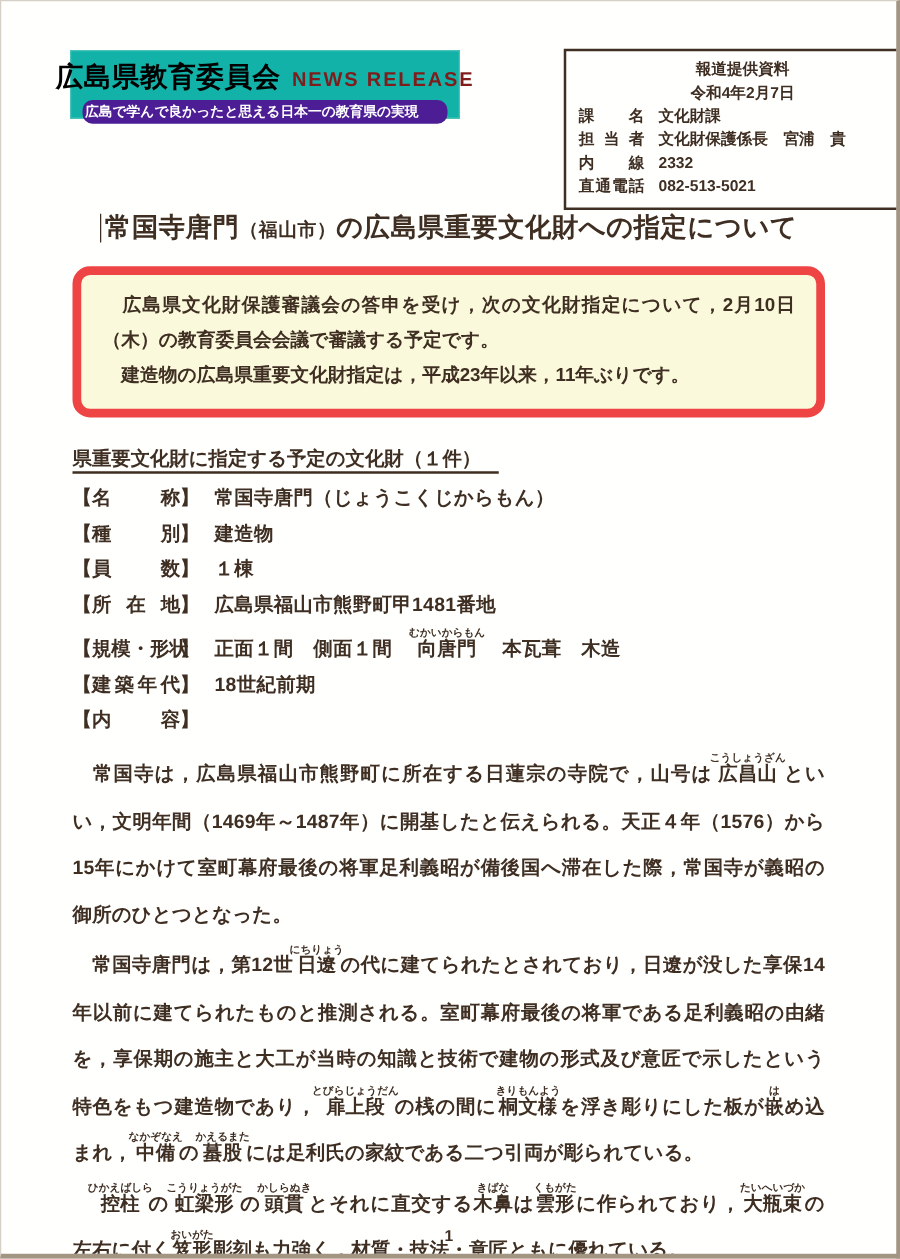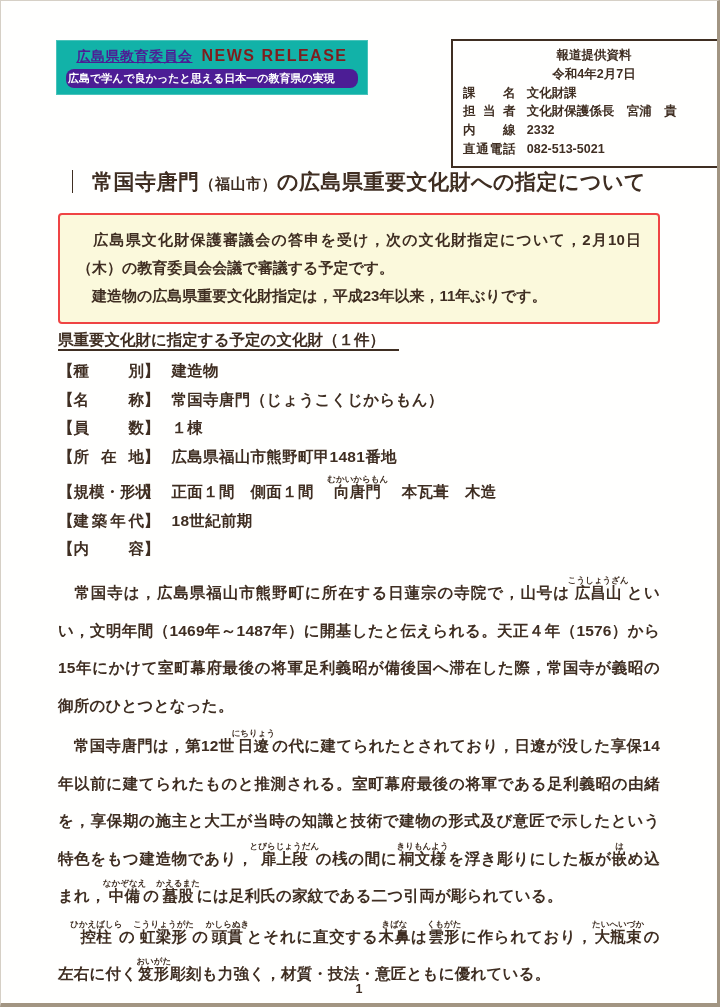--- a/index.html
+++ b/index.html
@@ -18,52 +18,52 @@
     overflow: hidden;
   }
   
   .logo {
     position: absolute; left: 55px; top: 39px; width: 312px; height: 55px;
     background: #12b2a8;
     border: 1px solid #49c3ba;
     padding: 6px 9px 5px;
   }
   .logo-top { display: flex; align-items: baseline; justify-content: center; gap: 9px; white-space: nowrap; }
-  .logo-org { color: #4c1d95; font-weight: 800; font-size: 14px; letter-spacing: 0.5px; text-decoration: underline; }
+  .logo-org { color: #000000; font-weight: 800; font-size: 22px; letter-spacing: 0.5px; }
   .logo-news { color: #7f1d1d; font-weight: 800; font-size: 16px; letter-spacing: 1.5px; }
   .logo-tagline {
     margin-top: 3px; background: #4c1d95; color: #ffffff;
     font-weight: 700; font-size: 11px; text-align: left;
     border-radius: 8px; padding: 2px 2px; white-space: nowrap;
   }
   .contact-box {
     position: absolute; left: 450px; top: 38px; width: 286px;
     border: 2px solid #3f2e22;
     padding: 5px 10px 7px;
     font-size: 12.5px; font-weight: 600; line-height: 1.5;
   }
   .cb-center { text-align: center; }
   .cb-row { display: flex; white-space: nowrap; }
   .cb-label { display: inline-block; width: 4.2em; text-align: justify; text-align-last: justify; margin-right: 0.9em; flex: none; }
   
   .content { padding: 0 57px; }
   .title { padding-top: 167px; text-align: center; font-size: 21px; font-weight: 800; letter-spacing: 0.5px; white-space: nowrap; }
-  .title-inner { border-left: 1.5px solid #3f2e22; padding-left: 19px; }
+  .title-inner { border-left: 1.5px solid #3f2e22; padding-left: 3px; }
   .title-small { font-size: 15px; font-weight: 800; }
   
   .summary-box {
     margin-top: 17px;
-    border: 2px solid #ef4444; border-radius: 4px;
+    border: 7px solid #ef4444; border-radius: 14px;
     background: #fbf9dc;
     padding: 11px 17px 13px;
     font-size: 15px; font-weight: 600; line-height: 1.85;
     text-align: justify;
   }
   
-  .section-heading { margin-top: 6px; font-size: 15.5px; font-weight: 800; }
+  .section-heading { margin-top: 23px; font-size: 15.5px; font-weight: 800; }
   .section-heading .underlined { border-bottom: 2px solid #3f2e22; padding-right: 14px; padding-bottom: 1px; }
   
   .facts { margin-top: 10px; font-size: 15.5px; font-weight: 700; }
   .fact-row { margin-top: 7.5px; white-space: nowrap; }
   .fact-label { display: inline-block; width: 4.55em; text-align: justify; text-align-last: justify; vertical-align: bottom; }
   .fact-value { margin-left: 12px; letter-spacing: 0.3px; }
   
   .body-text { margin-top: 14px; font-size: 15.5px; font-weight: 600; line-height: 2.42; text-align: justify; letter-spacing: 0.2px; }
   .body-p { margin-bottom: 3px; }
   ruby { ruby-align: center; }
@@ -115,24 +115,24 @@
       <p>　広島県文化財保護審議会の答申を受け，次の文化財指定について，2月10日（木）の教育委員会会議で審議する予定です。</p>
       <p>　建造物の広島県重要文化財指定は，平成23年以来，11年ぶりです。</p>
     </div>
 
     <div class="section-heading">
       <span class="underlined">県重要文化財に指定する予定の文化財（１件）</span>
     </div>
 
     <div class="facts">
       <div class="fact-row">
-        <span>【</span><span class="fact-label">種別</span><span>】</span><span class="fact-value">建造物</span>
+        <span>【</span><span class="fact-label">名称</span><span>】</span><span class="fact-value">常国寺唐門（じょうこくじからもん）</span>
       </div>
       <div class="fact-row">
-        <span>【</span><span class="fact-label">名称</span><span>】</span><span class="fact-value">常国寺唐門（じょうこくじからもん）</span>
+        <span>【</span><span class="fact-label">種別</span><span>】</span><span class="fact-value">建造物</span>
       </div>
       <div class="fact-row">
         <span>【</span><span class="fact-label">員数</span><span>】</span><span class="fact-value">１棟</span>
       </div>
       <div class="fact-row">
         <span>【</span><span class="fact-label">所在地</span><span>】</span><span class="fact-value">広島県福山市熊野町甲1481番地</span>
       </div>
       <div class="fact-row">
         <span>【</span><span class="fact-label">規模・形状</span><span>】</span><span class="fact-value">正面１間　側面１間　<ruby>向唐門<rt>むかいからもん</rt></ruby>　本瓦葺　木造</span>
       </div>

